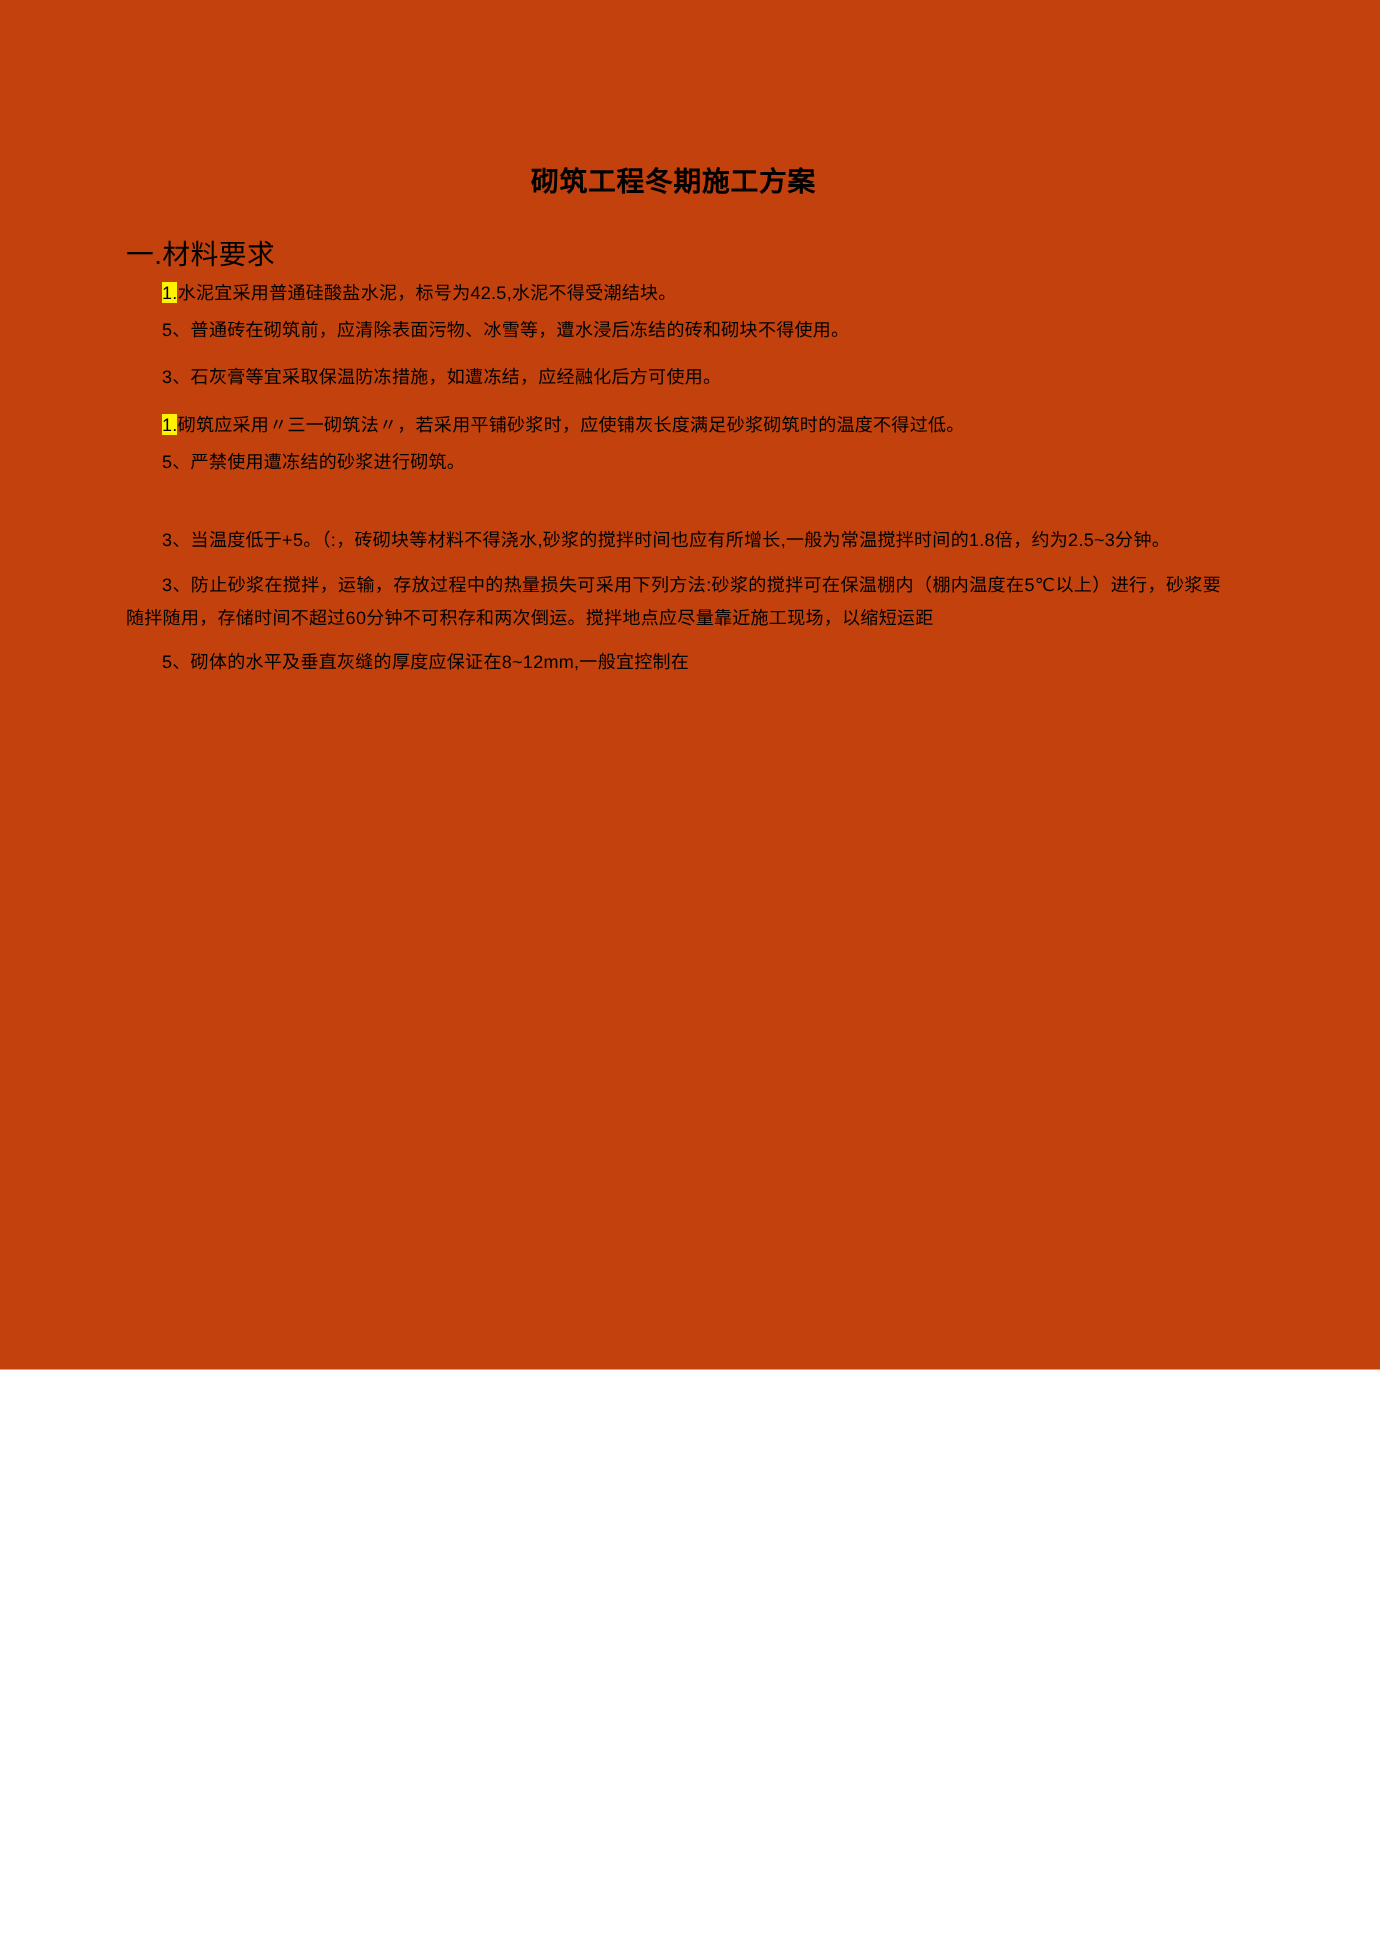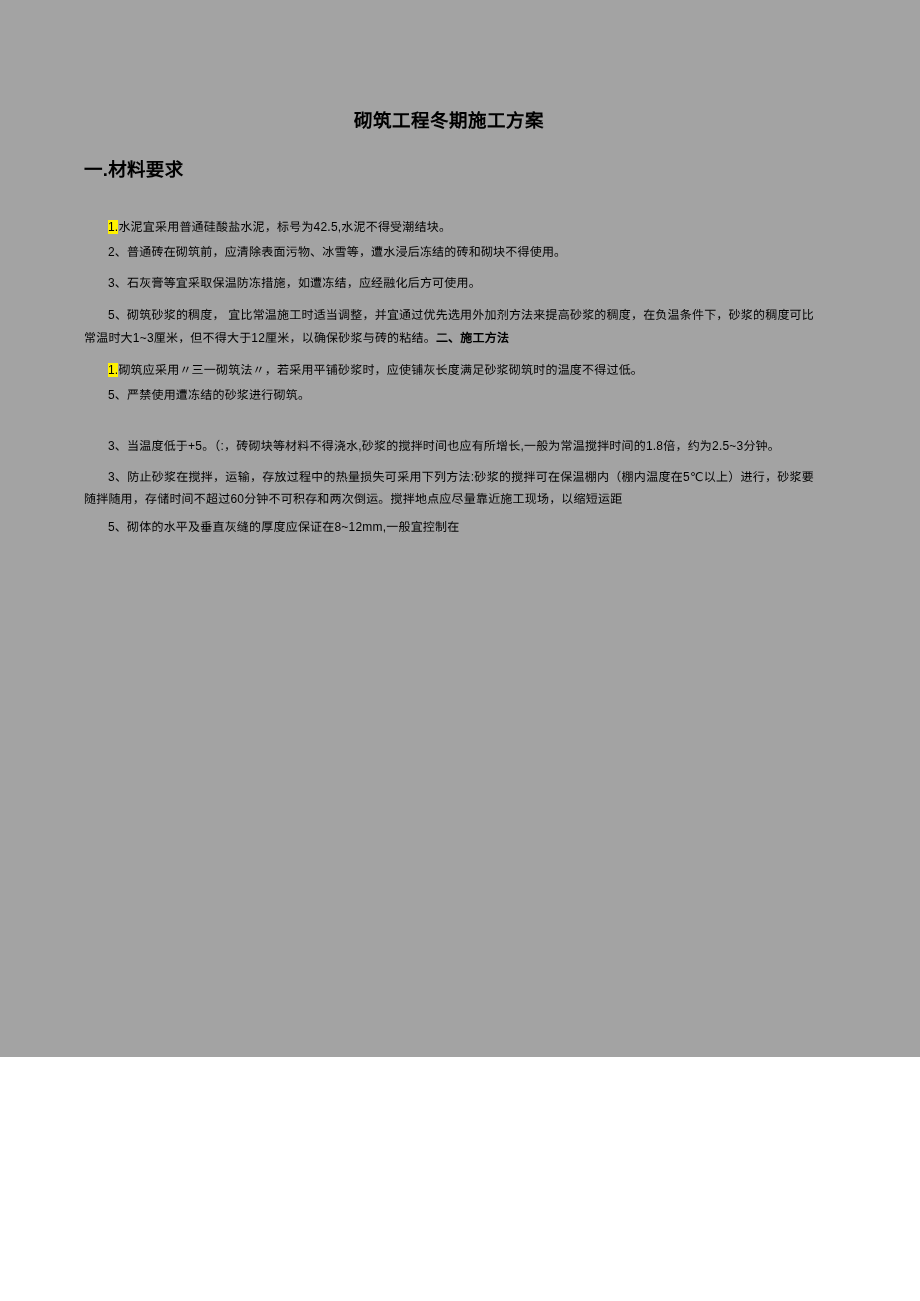--- a/index.html
+++ b/index.html
@@ -11,36 +11,36 @@
     width: 920px;
     height: 1301px;
     font-family: "Liberation Sans", "DejaVu Sans", sans-serif;
     color: #000000;
     position: relative;
     overflow: hidden;
   }
   .page {
     box-sizing: border-box;
     width: 920px;
-    height: 1057px;
+    height: 913px;
     padding: 108px 106px 40px 84px;
-    background: #a3a3a3;
+    background: #c2410c;
   }
   .doc-title {
     text-align: center;
     font-size: 18.5px;
     font-weight: bold;
     letter-spacing: 0.5px;
     margin: 0 0 22px 0;
     line-height: 1.4;
   }
   .section-head {
     font-size: 18.5px;
-    font-weight: bold;
-    margin: 0 0 32px 0;
+    font-weight: normal;
+    margin: 0 0 0 0;
     line-height: 1.5;
     letter-spacing: 0.3px;
   }
   .para {
     font-size: 12px;
     line-height: 1.95;
     margin: 0 0 8px 0;
     text-align: justify;
     text-justify: inter-ideograph;
     text-indent: 2em;
@@ -67,28 +67,25 @@
 <div class="page">
 
   <div class="doc-title">砌筑工程冬期施工方案</div>
 
   <div class="section-head">一.材料要求</div>
 
   <p class="para tight">
     <span class="hl">1.</span><span>水泥宜采用普通硅酸盐水泥，标号为42.5,水泥不得受潮结块。</span>
   </p>
 
-  <p class="para">2、普通砖在砌筑前，应清除表面污物、冰雪等，遭水浸后冻结的砖和砌块不得使用。</p>
+  <p class="para">5、普通砖在砌筑前，应清除表面污物、冰雪等，遭水浸后冻结的砖和砌块不得使用。</p>
 
   <p class="para">3、石灰膏等宜采取保温防冻措施，如遭冻结，应经融化后方可使用。</p>
 
 
-  <p class="para">
-    <span>5、砌筑砂浆的稠度， 宜比常温施工时适当调整，并宜通过优先选用外加剂方法来提高砂浆的稠度，在负温条件下，砂浆的稠度可比常温时大1~3厘米，但不得大于12厘米，以确保砂浆与砖的粘结。</span><span class="inline-bold">二、施工方法</span>
-  </p>
 
   <p class="para tight">
     <span class="hl">1.</span><span>砌筑应采用〃三一砌筑法〃，若采用平铺砂浆时，应使铺灰长度满足砂浆砌筑时的温度不得过低。</span>
   </p>
 
   <p class="para">5、严禁使用遭冻结的砂浆进行砌筑。</p>
 
   <div class="spacer-md"></div>
 
   <p class="para">3、当温度低于+5。（:，砖砌块等材料不得浇水,砂浆的搅拌时间也应有所增长,一般为常温搅拌时间的1.8倍，约为2.5~3分钟。</p>

